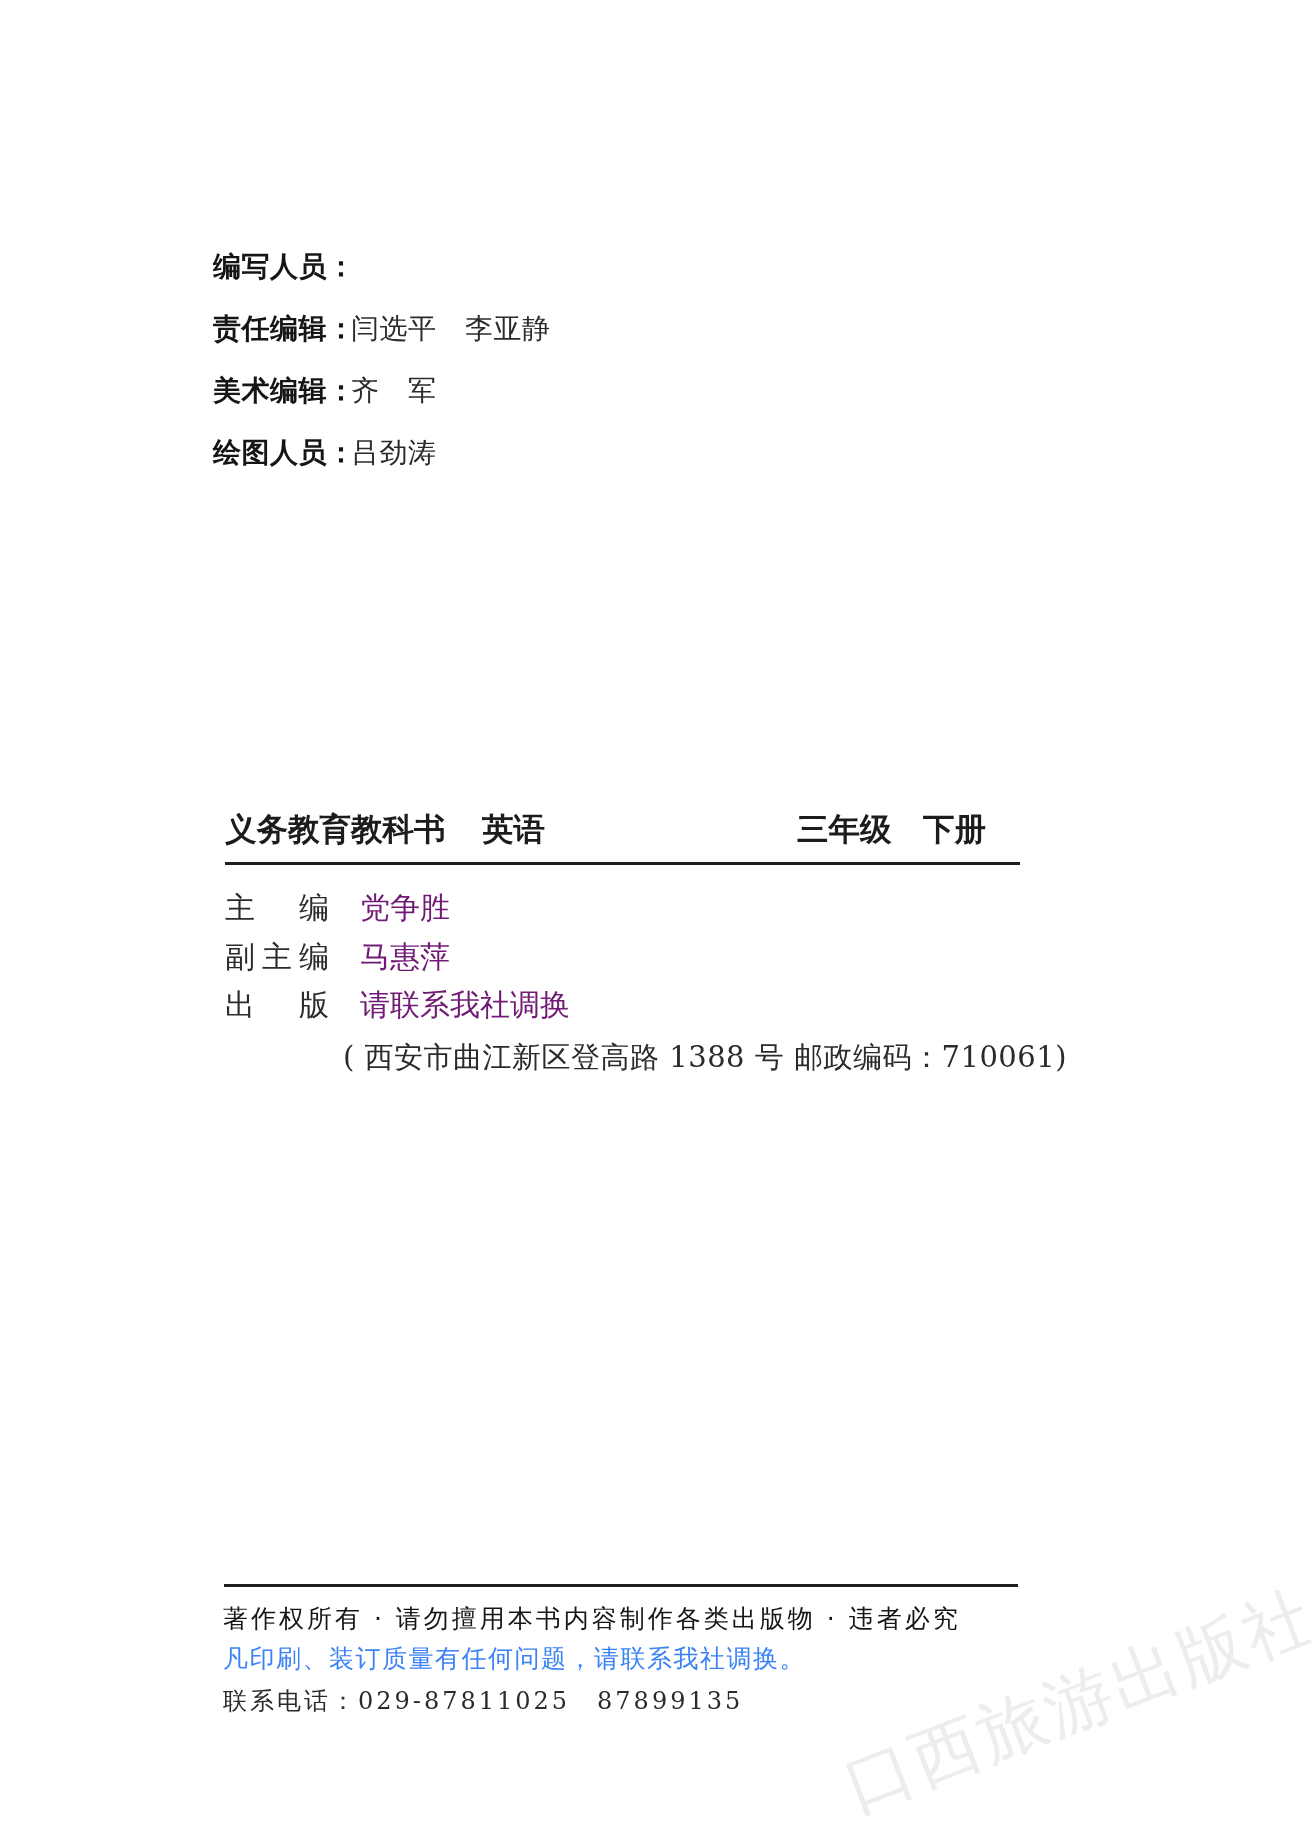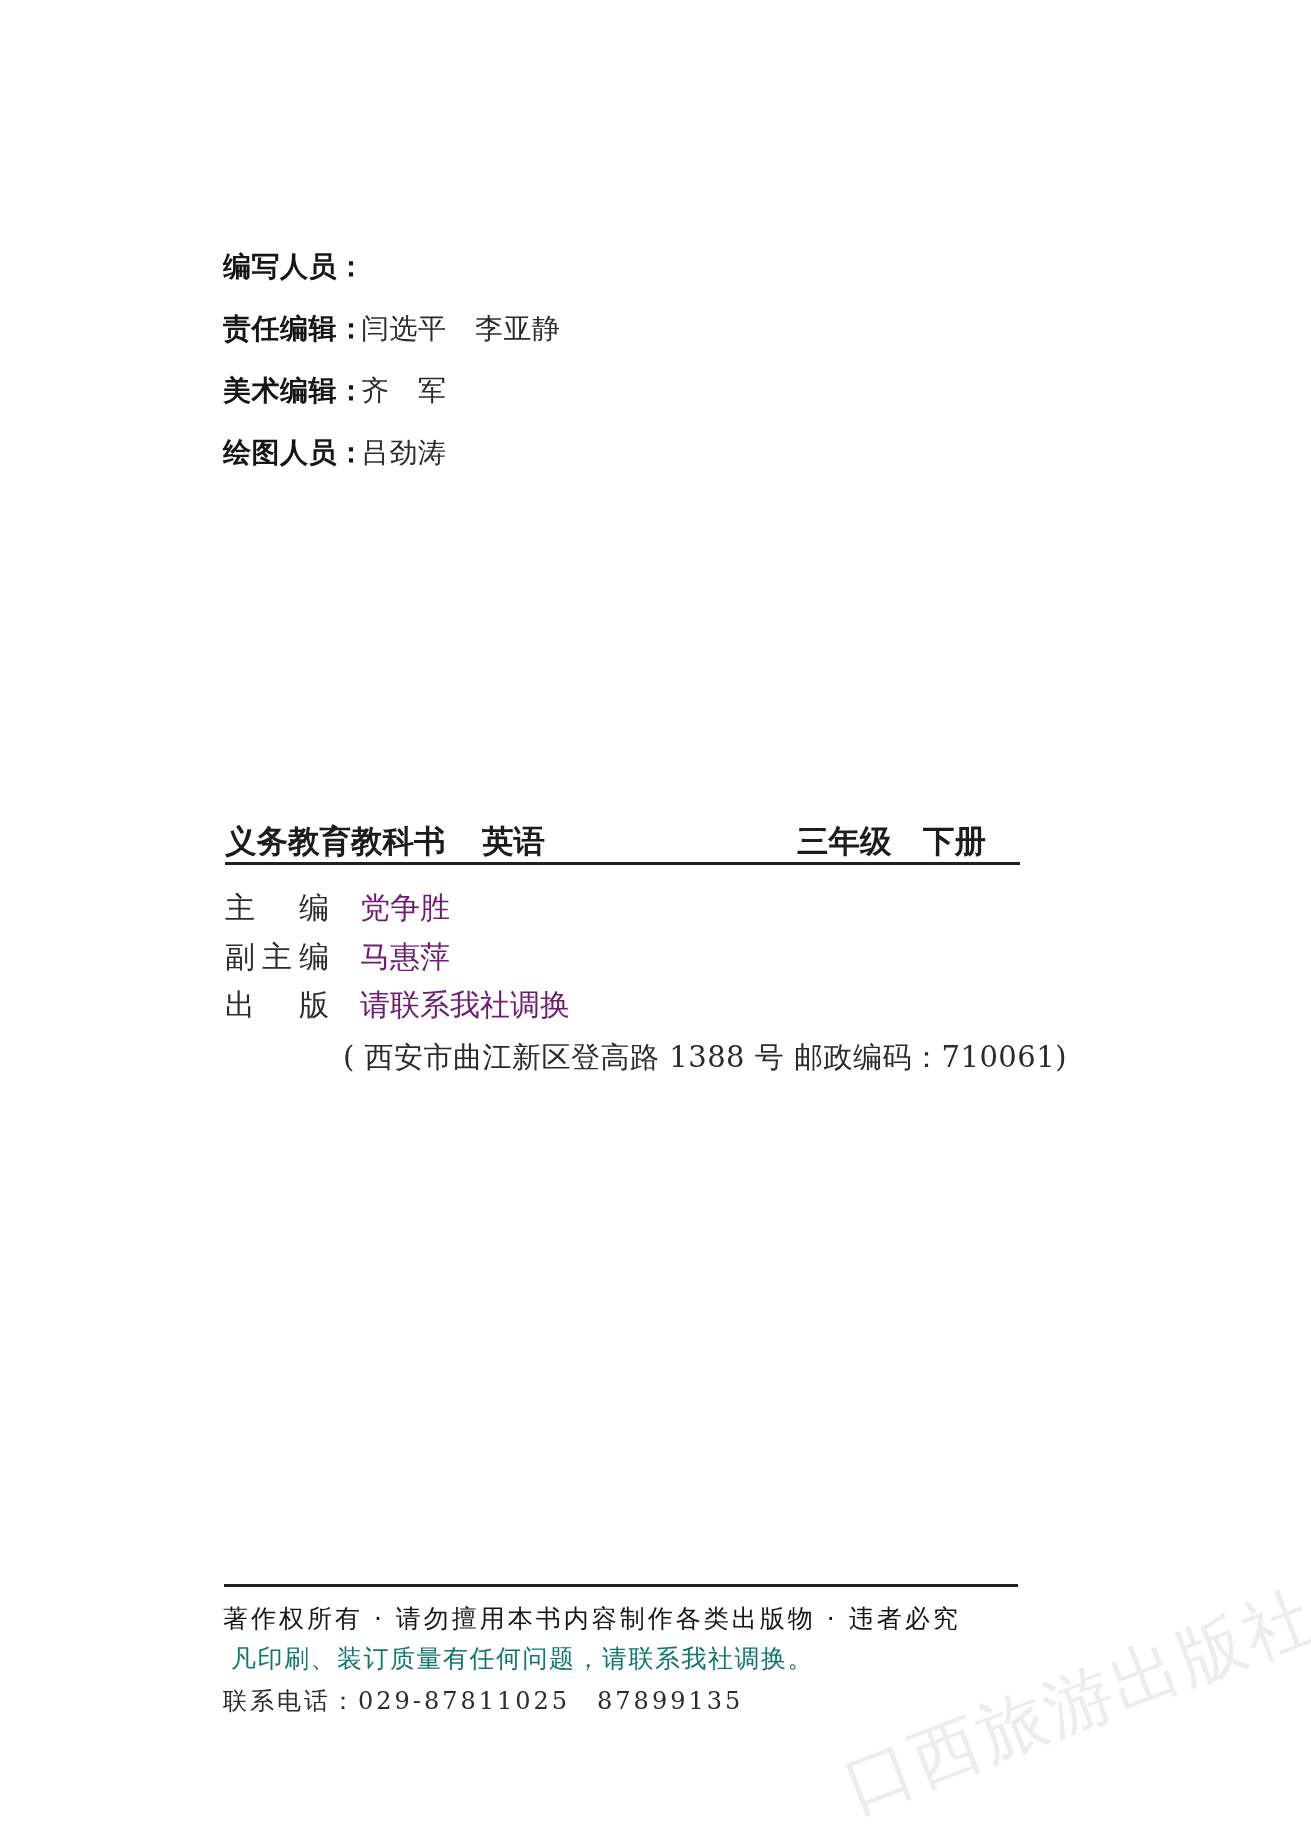--- a/index.html
+++ b/index.html
@@ -13,21 +13,21 @@
     width: 1311px;
     height: 1842px;
     background: #ffffff;
     overflow: hidden;
   }
   .serif { font-family: "DejaVu Serif", "Liberation Serif", serif; }
 
   
   .staff-block {
     position: absolute;
-    left: 223px;
+    left: 213px;
     top: 248px;
   }
   .staff-row {
     display: flex;
     align-items: baseline;
     height: 34px;
     margin-bottom: 28px;
     white-space: nowrap;
   }
   .staff-label {
@@ -48,21 +48,21 @@
   .title-block {
     position: absolute;
     left: 225px;
     top: 809px;
     width: 795px;
     height: 60px;
   }
   .title-row { position: relative; height: 38px; white-space: nowrap; }
   .series-title, .subject-title, .grade-volume {
     position: absolute;
-    top: 12px;
+    top: 0;
     font-weight: 700;
     font-size: 31.5px;
     color: #1c1c1c;
   }
   .series-title { left: 0; }
   .subject-title { left: 257px; }
   .grade-volume { left: 572px; }
   .title-rule {
     position: absolute;
     left: 0;
@@ -119,23 +119,22 @@
     letter-spacing: 3px;
     color: #161616;
     white-space: nowrap;
   }
   .quality-line {
     position: absolute;
     left: 223px;
     top: 1642px;
     font-size: 25px;
     letter-spacing: 1.5px;
-    color: #0f766e;
-    white-space: nowrap;
-    margin-left: 8px;
+    color: #3b82f6;
+    white-space: nowrap;
   }
   .phone-line {
     position: absolute;
     left: 223px;
     top: 1685px;
     font-size: 24px;
     letter-spacing: 3px;
     color: #2b2b2b;
     white-space: nowrap;
   }

